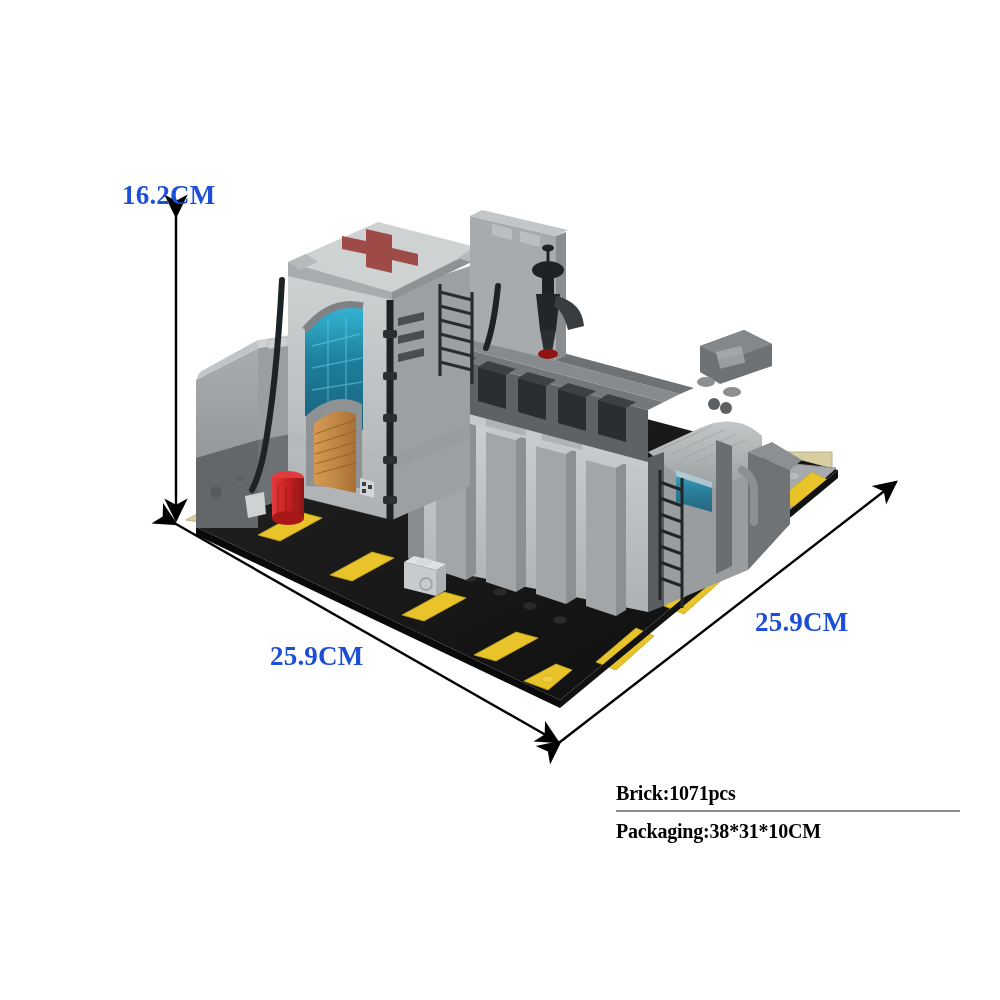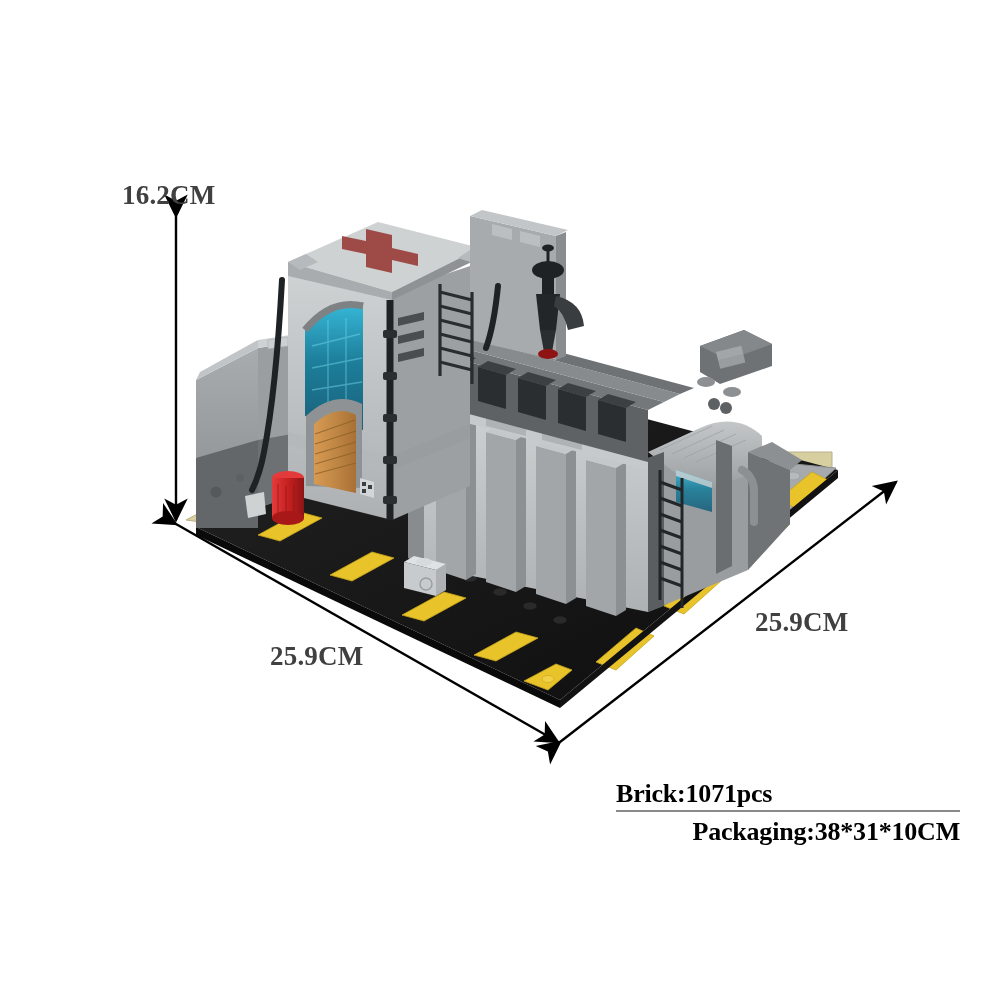--- a/index.html
+++ b/index.html
@@ -11,21 +11,21 @@
     position:relative;
   }
   #stage{position:absolute;inset:0;}
   .svgfill{position:absolute;left:0;top:0;width:1000px;height:1000px;}
 
   
   .dimlabel{
     position:absolute;
     font-family:"Liberation Serif",serif;
     font-weight:bold;
-    color:#404040;
+    color:#1d4ed8;
     white-space:nowrap;
     letter-spacing:0.2px;
   }
   #dim-height-label{left:122px;top:180px;font-size:27px;}
   #dim-width-label{left:270px;top:641px;font-size:27px;}
   #dim-depth-label{left:755px;top:607px;font-size:27px;}
 
   
   #spec-block{
     position:absolute;
@@ -34,27 +34,27 @@
   }
   .spec-row{
     border-bottom:2px solid #8a8a8a;
     padding:0 0 1px 0;
     margin-bottom:4px;
   }
   .spec-row .spec-text{
     display:block;
     font-family:"Liberation Serif",serif;
     font-weight:bold;
-    font-size:26px;
+    font-size:20px;
     line-height:31px;
     color:#000000;
     white-space:nowrap;
     letter-spacing:-0.2px;
   }
-  #spec-row-packaging{border-bottom:none;text-align:right;}
+  #spec-row-packaging{border-bottom:none;}
 </style>
 </head>
 <body style="background: rgb(255, 255, 255);">
 
 <div id="stage">
 
   <svg class="svgfill" viewBox="0 0 1000 1000">
     <defs>
       <linearGradient id="gLightWall" x1="0" y1="0" x2="0" y2="1">
         <stop offset="0" stop-color="#cfd2d3"></stop>

